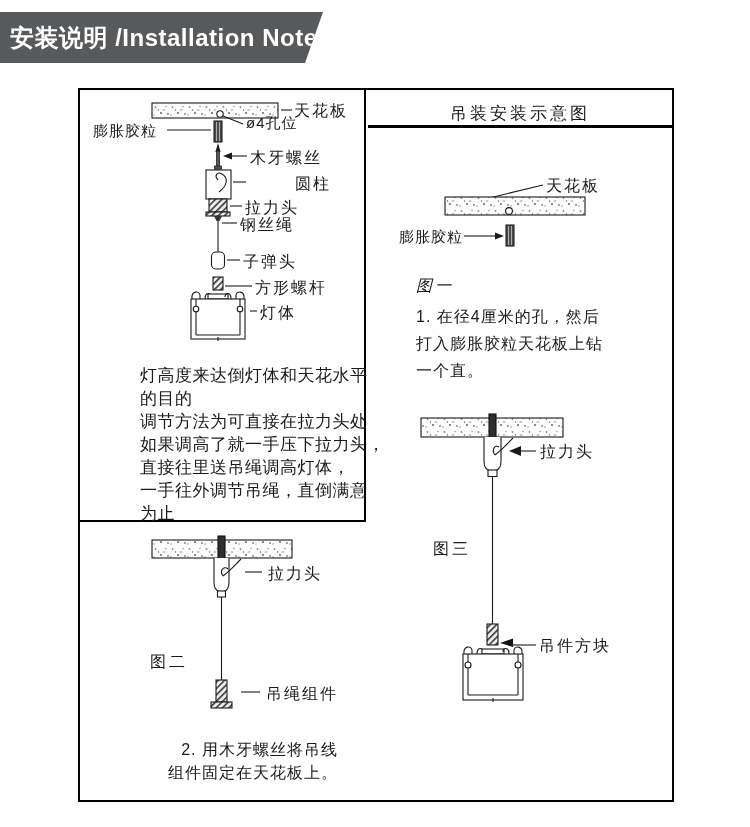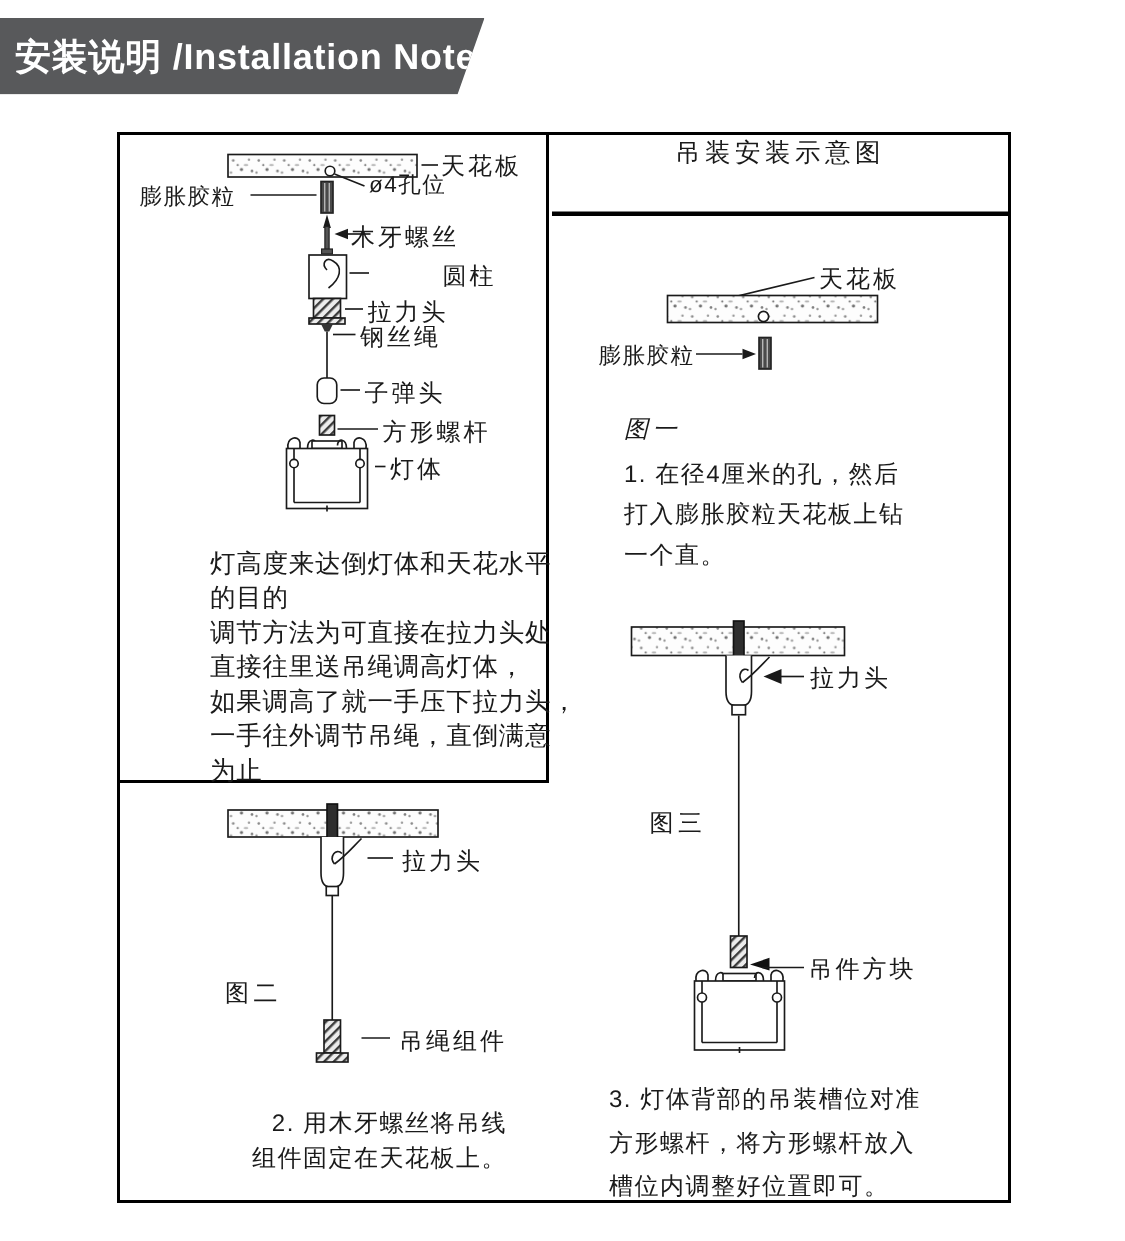--- a/index.html
+++ b/index.html
@@ -6,22 +6,22 @@
   body{width:750px;height:827px;font-family:"Liberation Sans","DejaVu Sans",sans-serif;color:#1a1a1a;}
   .page{position:relative;width:750px;height:827px;overflow:hidden;background:#fff;}
 
   .header-bar{position:absolute;left:0;top:12px;width:323px;height:51px;background:#58595b;
     clip-path:polygon(0 0,100% 0,calc(100% - 18px) 100%,0 100%);
     display:flex;align-items:center;padding-left:10px;box-sizing:border-box;}
   .header-title{color:#ffffff;font-size:24px;font-weight:bold;letter-spacing:0.5px;white-space:nowrap;}
 
   .outer-box{position:absolute;left:78px;top:88px;width:596px;height:714px;border:2px solid #000;box-sizing:border-box;background:#fff;}
   .inner-box{position:absolute;left:78px;top:88px;width:288px;height:434px;border:2px solid #000;box-sizing:border-box;}
-  .panel-title-row{position:absolute;left:368px;top:90px;width:304px;height:54px;border-bottom:3px solid #000;
-    display:flex;align-items:flex-start;justify-content:center;box-sizing:border-box;}
+  .panel-title-row{position:absolute;left:368px;top:90px;width:304px;height:38px;border-bottom:3px solid #000;
+    display:flex;align-items:flex-end;justify-content:center;box-sizing:border-box;}
   .panel-title{font-size:17px;letter-spacing:3px;}
 
   .art{position:absolute;left:0;top:0;}
 
   .lbl{position:absolute;font-size:16px;letter-spacing:2px;white-space:nowrap;color:#1a1a1a;}
   .lbl-sm{font-size:15px;letter-spacing:1px;}
   .caption{position:absolute;font-size:16px;letter-spacing:3px;color:#1a1a1a;}
   .note{position:absolute;font-size:17px;line-height:23px;letter-spacing:0.5px;color:#1a1a1a;white-space:nowrap;margin-left:28px;}
   .step{position:absolute;font-size:16px;letter-spacing:1px;color:#1a1a1a;white-space:nowrap;}
   .lh23{line-height:23px;text-align:right;} .lh27{line-height:27px;} .lh29{line-height:29px;}
@@ -177,34 +177,34 @@
           <circle cx="518" cy="665" r="3" fill="#ffffff"></circle>
           <line x1="493" y1="698" x2="493" y2="702"></line>
         </g>
       </g>
     </g>
   </svg>
 
   <div class="lbl" style="left:294px;top:101px;">天花板</div>
   <div class="lbl lbl-sm" style="left:246px;top:114px;">ø4孔位</div>
   <div class="lbl lbl-sm" style="left:93px;top:122px;">膨胀胶粒</div>
-  <div class="lbl" style="left:234px;top:148px;">木牙螺丝</div>
+  <div class="lbl" style="left:250px;top:148px;">木牙螺丝</div>
   <div class="lbl" style="left:249px;top:174px;margin-left:46px;">圆柱</div>
   <div class="lbl" style="left:245px;top:198px;">拉力头</div>
   <div class="lbl" style="left:240px;top:215px;">钢丝绳</div>
   <div class="lbl" style="left:243px;top:252px;">子弹头</div>
   <div class="lbl" style="left:255px;top:278px;">方形螺杆</div>
   <div class="lbl" style="left:260px;top:303px;">灯体</div>
 
   <div class="note" style="left:112px;top:364px;">
     <div>灯高度来达倒灯体和天花水平</div>
     <div>的目的</div>
     <div>调节方法为可直接在拉力头处</div>
+    <div>如果调高了就一手压下拉力头，</div>
     <div>直接往里送吊绳调高灯体，</div>
-    <div>如果调高了就一手压下拉力头，</div>
     <div>一手往外调节吊绳，直倒满意</div>
     <div>为止</div>
   </div>
 
   <div class="lbl" style="left:546px;top:176px;">天花板</div>
   <div class="lbl lbl-sm" style="left:399px;top:228px;">膨胀胶粒</div>
   <div class="caption" style="left:416px;top:276px;font-style:italic;">图一</div>
   <div class="step lh27" style="left:416px;top:303px;">
     <div>1. 在径4厘米的孔，然后</div>
     <div>打入膨胀胶粒天花板上钻</div>
@@ -215,19 +215,14 @@
   <div class="lbl" style="left:266px;top:684px;">吊绳组件</div>
   <div class="caption" style="left:150px;top:652px;">图二</div>
   <div class="step lh23" style="left:168px;top:738px;">
     <div>2. 用木牙螺丝将吊线</div>
     <div>组件固定在天花板上。</div>
   </div>
 
   <div class="lbl" style="left:540px;top:442px;">拉力头</div>
   <div class="lbl" style="left:539px;top:636px;">吊件方块</div>
   <div class="caption" style="left:433px;top:539px;">图三</div>
-  <div class="step lh29" style="left:406px;top:719px;">
-    <div>3. 灯体背部的吊装槽位对准</div>
-    <div>方形螺杆，将方形螺杆放入</div>
-    <div>槽位内调整好位置即可。</div>
-  </div>
 
 </div>
 
 </body></html>

